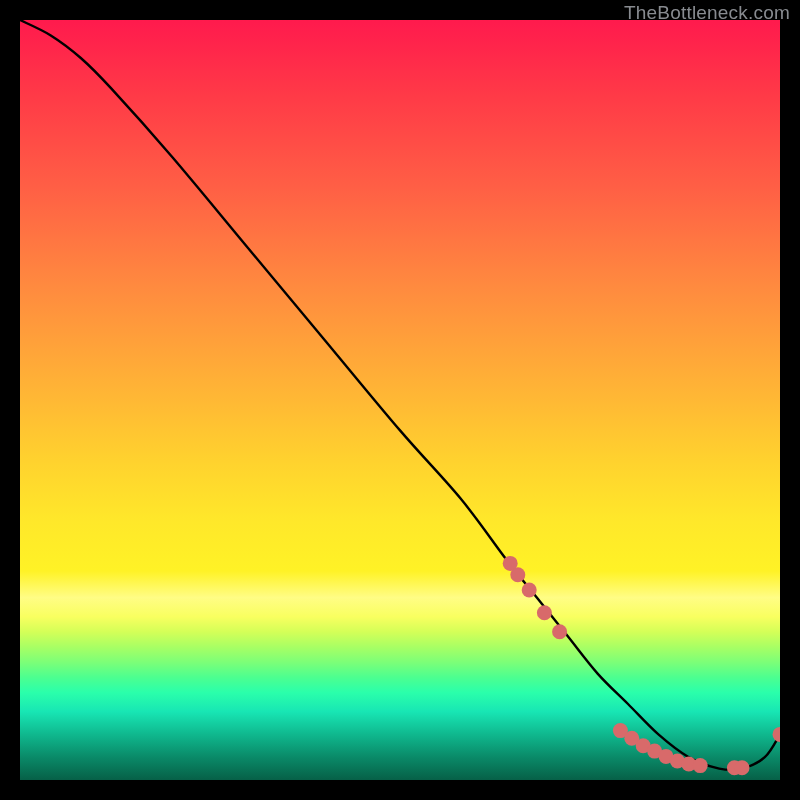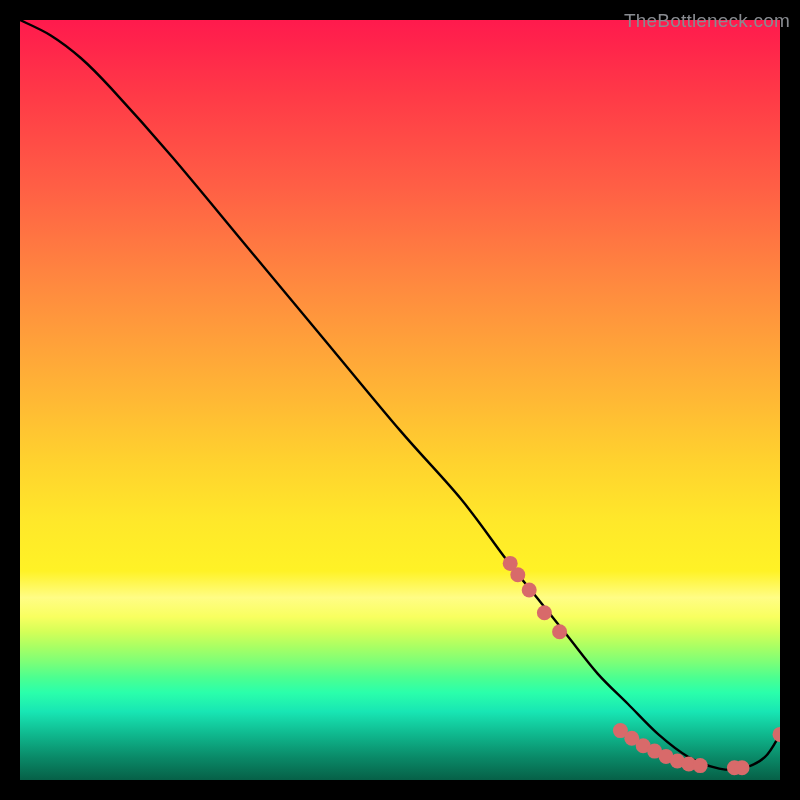--- a/index.html
+++ b/index.html
@@ -49,21 +49,21 @@
   .overlay {
     position: absolute;
     left: 0;
     top: 0;
     width: 760px;
     height: 760px;
     pointer-events: none;
   }
   .watermark {
     position: absolute;
-    top: 10px;
+    top: 2px;
     right: 10px;
     color: #888b90;
     font-size: 19px;
     letter-spacing: 0.2px;
     font-family: Arial, Helvetica, sans-serif;
   }
 </style>
 </head>
 <body>
 

